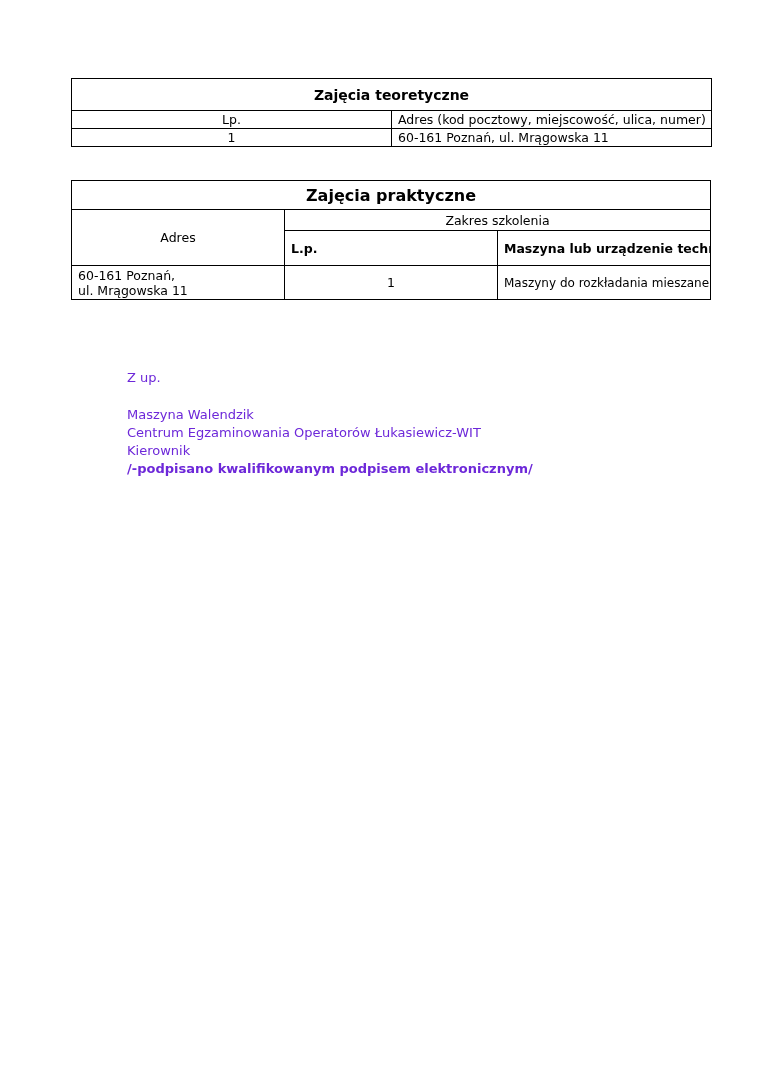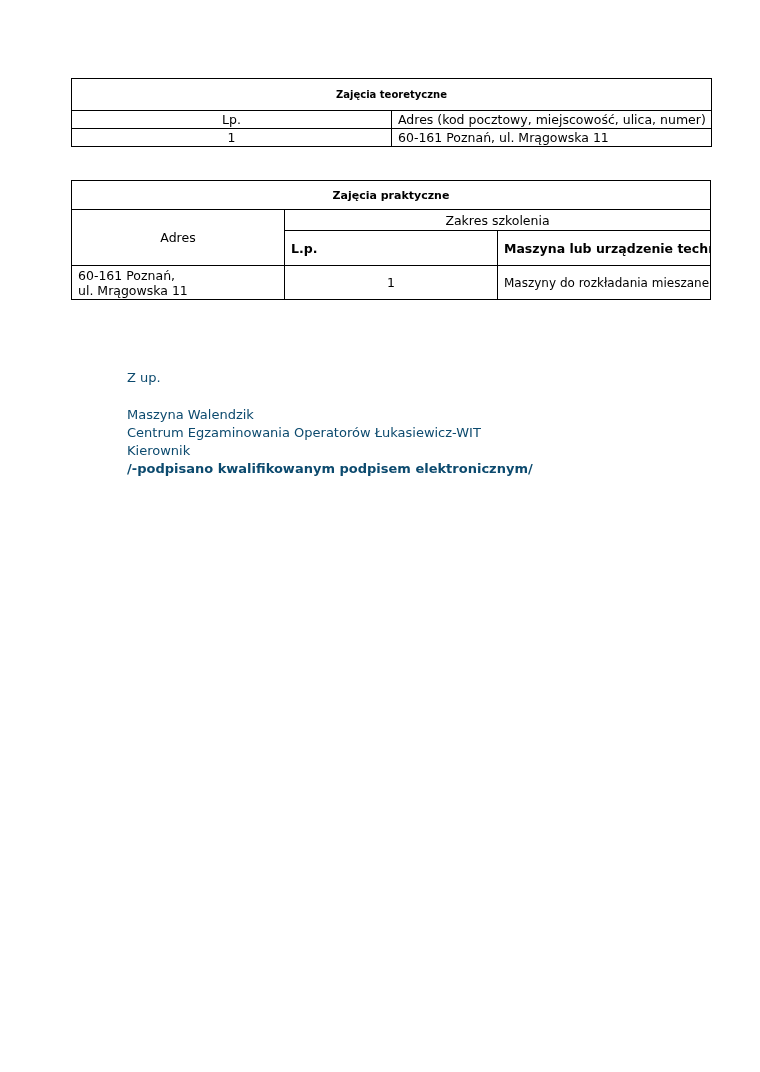--- a/index.html
+++ b/index.html
@@ -32,21 +32,21 @@
   
   .table-theoretical {
     left: 71px;
     top: 78px;
     width: 641px;
   }
   .table-theoretical .title-row td {
     height: 31px;
     text-align: center;
     font-weight: bold;
-    font-size: 10px;
+    font-size: 14px;
   }
   .table-theoretical .header-row td {
     height: 17px;
     text-align: center;
     font-weight: normal;
   }
   .table-theoretical .data-row td {
     height: 17px;
   }
   .col-lp1 { width: 42px; }
@@ -56,21 +56,21 @@
   
   .table-practical {
     left: 71px;
     top: 180px;
     width: 640px;
   }
   .table-practical .title-row td {
     height: 28px;
     text-align: center;
     font-weight: bold;
-    font-size: 11px;
+    font-size: 16px;
   }
   .table-practical .group-row td {
     height: 20px;
     text-align: center;
     font-weight: normal;
   }
   .table-practical .sub-row td {
     height: 34px;
     text-align: left;
     font-weight: bold;
@@ -92,21 +92,21 @@
     line-height: 15px;
   }
 
   
   .signature {
     position: absolute;
     left: 127px;
     top: 369px;
     font-size: 13px;
     line-height: 18.3px;
-    color: #0c4a6e;
+    color: #6d28d9;
   }
   .signature .blank-line {
     height: 18.3px;
   }
   .signature .bold-line {
     font-weight: bold;
   }
 </style>
 </head>
 <body>

